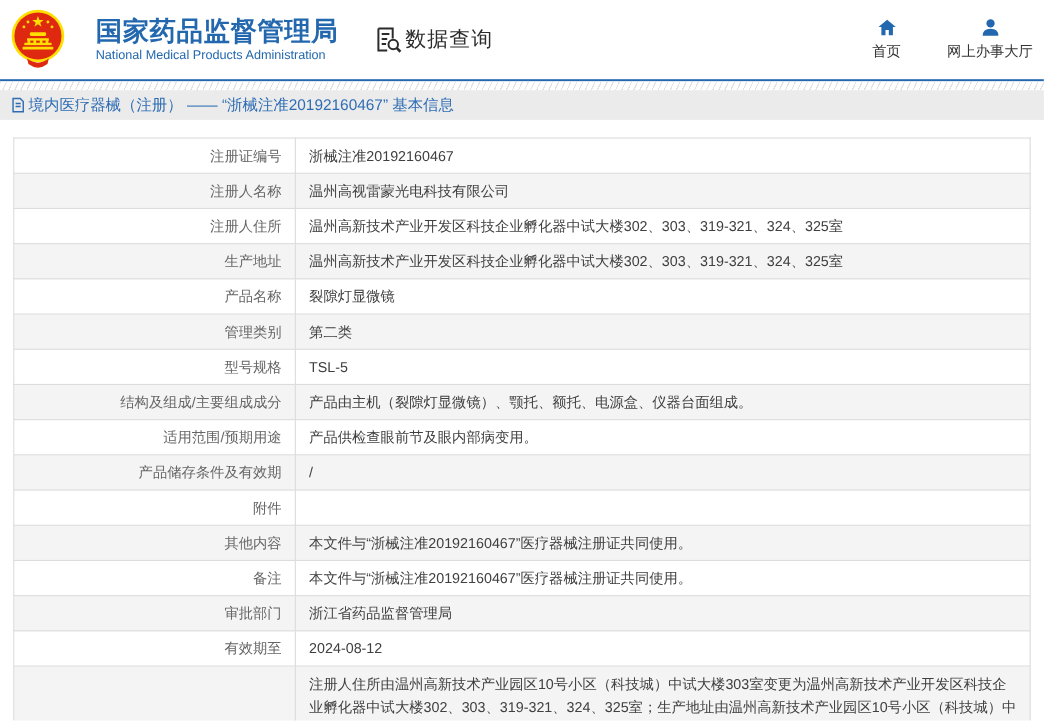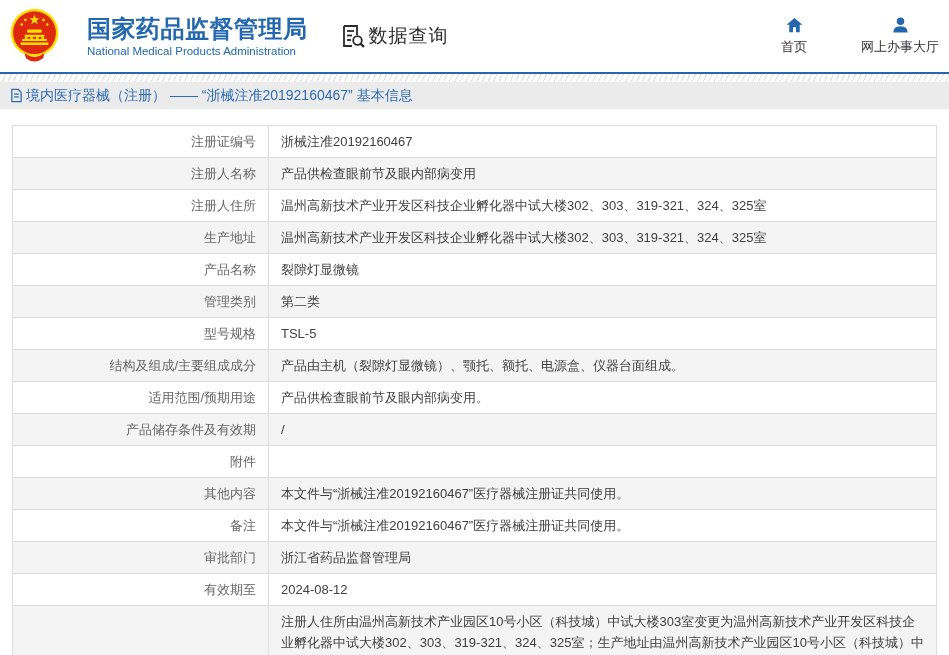--- a/index.html
+++ b/index.html
@@ -45,21 +45,21 @@
   .data-query-label {
     font-size: 19px;
     color: #2b2b2b;
     margin-left: 3px;
     letter-spacing: 1px;
   }
   .header-nav {
     margin-left: auto;
     margin-right: 10px;
     display: flex;
-    gap: 54px;
+    gap: 42px;
   }
   .nav-item {
     display: flex;
     flex-direction: column;
     align-items: center;
     cursor: pointer;
   }
   .nav-item svg { width: 19px; height: 18px; }
   .nav-label { font-size: 13px; color: #333; margin-top: 4px; }
 
@@ -199,21 +199,21 @@
     </td>
     <td class="value-cell">浙械注准20192160467</td>
   </tr>
 
   <tr>
     <td class="label-cell">
       <span class="label-inner">
         <span class="row-label">注册人名称</span>
       </span>
     </td>
-    <td class="value-cell">产品供检查眼前节及眼内部病变用</td>
+    <td class="value-cell">温州高视雷蒙光电科技有限公司</td>
   </tr>
 
   <tr>
     <td class="label-cell">
       <span class="label-inner">
         <span class="row-label">注册人住所</span>
       </span>
     </td>
     <td class="value-cell">温州高新技术产业开发区科技企业孵化器中试大楼302、303、319-321、324、325室</td>
   </tr>

